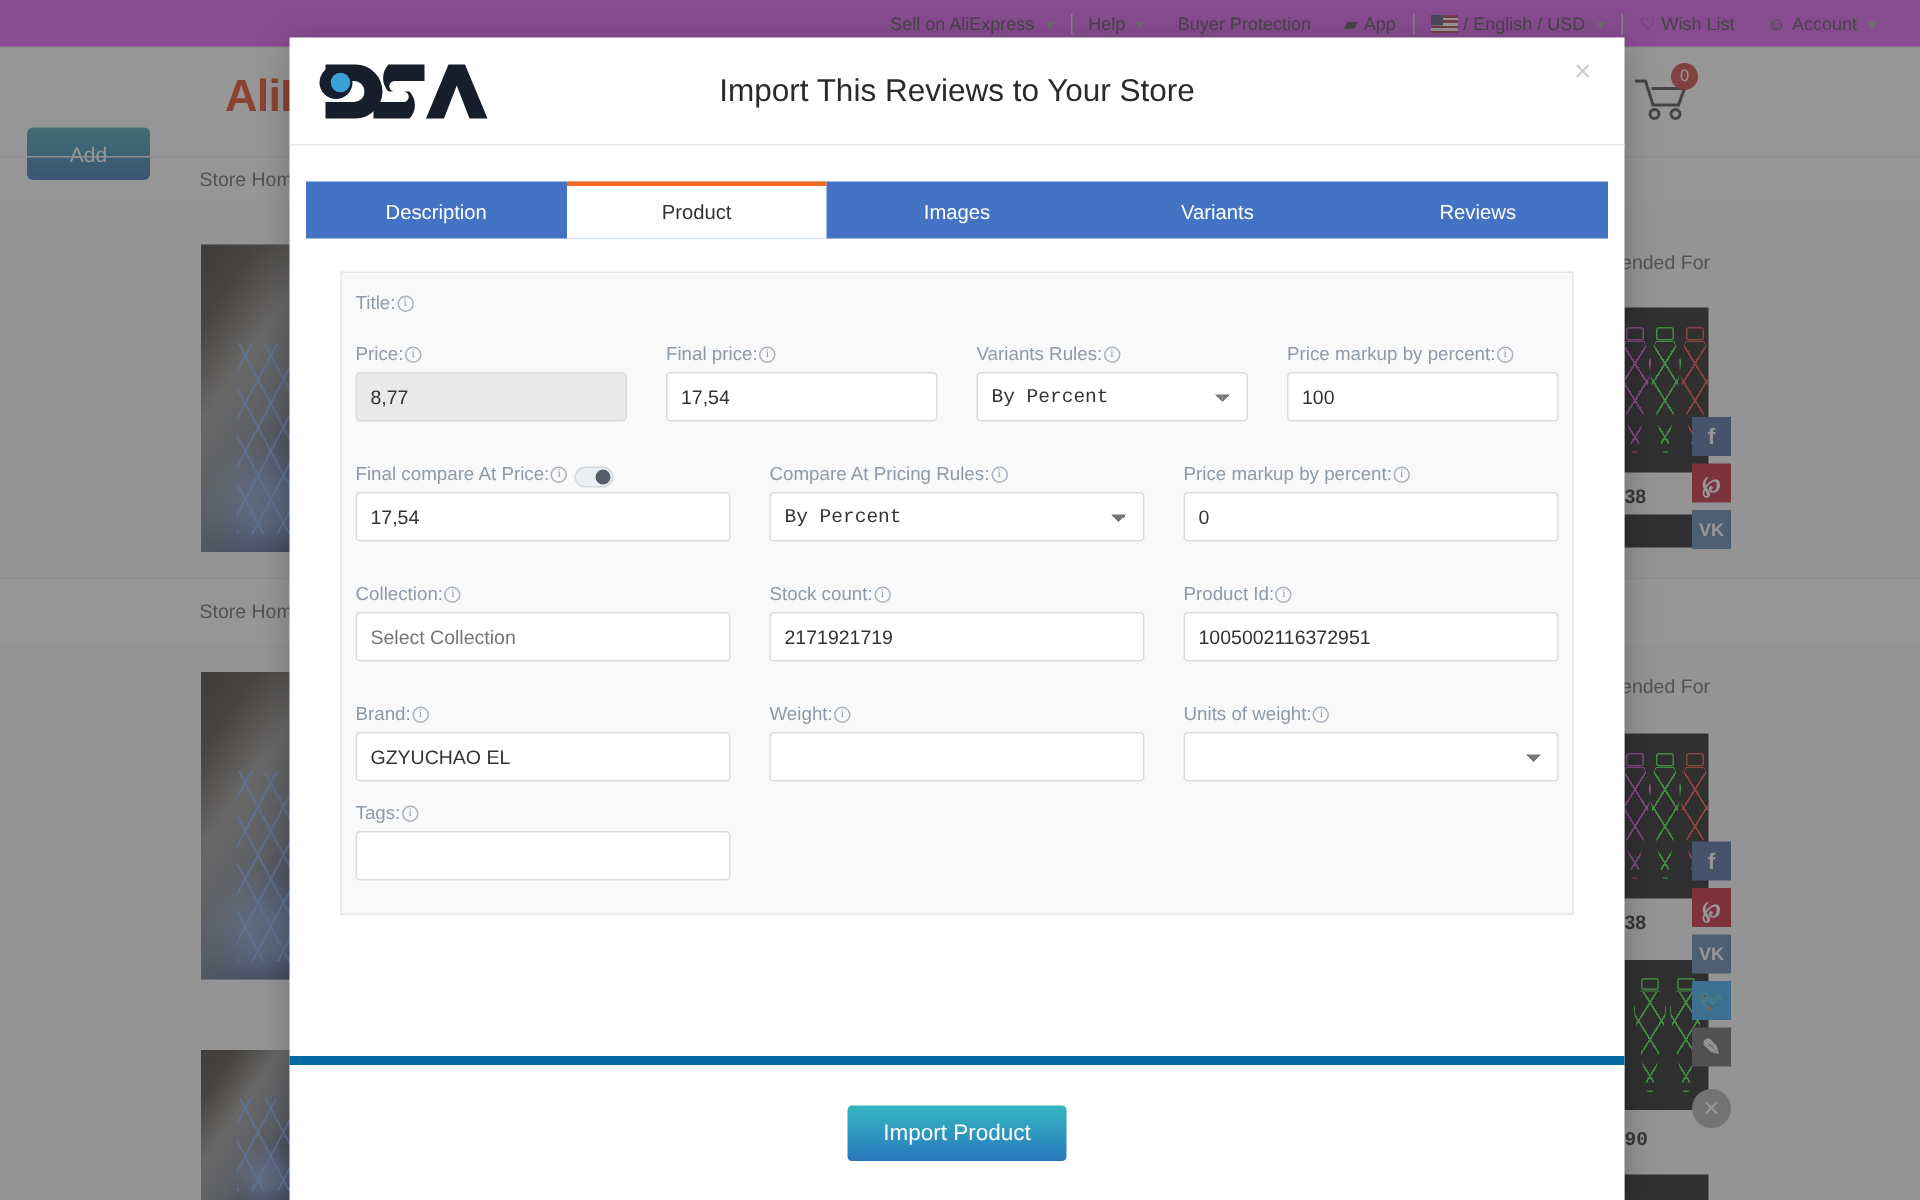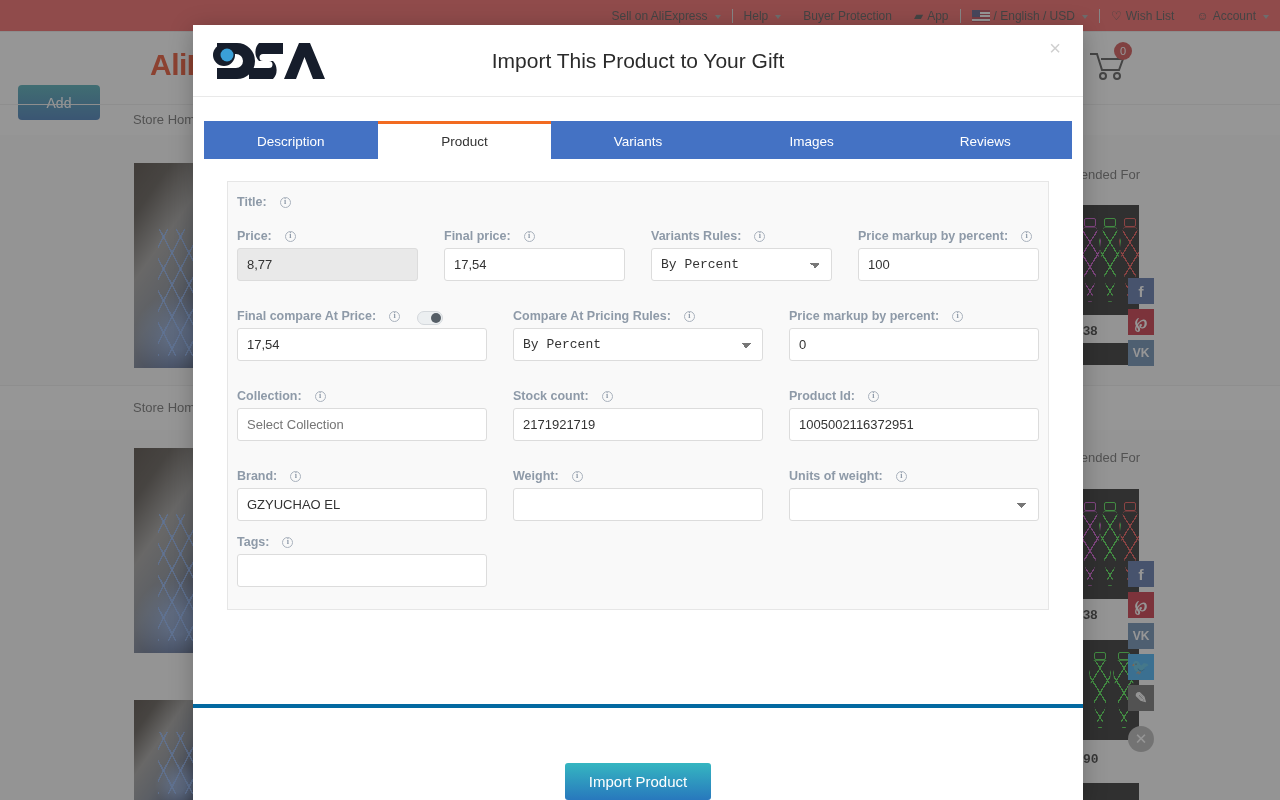--- a/index.html
+++ b/index.html
@@ -12,24 +12,24 @@
   }
 
   
   #bg-page {
     position: absolute; inset: 0;
     background: #ffffff;
     overflow: hidden;
   }
   .ae-topbar {
     position: absolute; top: 0; left: 0; right: 0; height: 32px;
-    background: #ef4444;
+    background: #d946ef;
     border-bottom: 1px solid #e8e8e8;
     display: flex; align-items: center; justify-content: flex-end;
-    gap: 0px;
+    padding-right: 18px; gap: 0px;
     font-size: 12px; color: #333;
   }
   .ae-topbar .tb-item {
     padding: 0 11px; white-space: nowrap; display: flex; align-items: center; gap: 4px;
   }
   .ae-topbar .sep { width: 1px; height: 14px; background: #d8d8d8; }
   .caret-dn {
     display: inline-block; width: 0; height: 0;
     border-left: 3.5px solid transparent; border-right: 3.5px solid transparent;
     border-top: 4px solid #999; margin-left: 3px; position: relative; top: 1px;
@@ -197,21 +197,21 @@
     font-size: 12.5px; color: #8e9aa8; margin-bottom: 6px;
   }
   .card {
     border: 1px solid #e6e6e6;
     background: #f9f9f9;
     padding: 13px 9px 22px 9px;
   }
   .fld-label {
     font-size: 12.5px; color: #8e9aa8;
     margin-bottom: 5px;
-    display: flex; align-items: center; gap: 12px; font-weight: bold;
+    display: flex; align-items: center; gap: 0px;
   }
   .info-i {
     display: inline-flex; align-items: center; justify-content: center;
     width: 11px; height: 11px; border: 1px solid #a9b2bd; border-radius: 50%;
     font-size: 8px; color: #8e9aa8; margin-left: 1px;
     font-family: "Liberation Serif", serif; line-height: 1;
   }
   .inp {
     width: 100%; height: 33px;
     border: 1px solid #dcdcdc; border-radius: 3px;
@@ -248,22 +248,22 @@
     display: inline-block; top: 2px;
   }
   .toggle .knob {
     position: absolute; right: 1px; top: 1px;
     width: 10px; height: 10px; border-radius: 50%;
     background: #555e66;
   }
 
   .modal-footer {
     height: 96px; min-height: 96px;
-    border-top: 4px solid #0369a1;
-    display: flex; align-items: flex-end; justify-content: center;
+    border-top: 6px solid #0369a1;
+    display: flex; align-items: center; justify-content: center;
   }
   .import-btn {
     padding: 0 24px; height: 37px;
     border: none; border-radius: 3px;
     background: linear-gradient(180deg, #35b6c1 0%, #2878bd 100%);
     color: #fff; font-size: 15px; cursor: pointer;
     font-family: "Liberation Sans", sans-serif;
   }
 </style>
 </head>
@@ -404,29 +404,29 @@
   <div class="modal-header">
     <div class="brand-logo">
       <svg width="120" height="52" viewBox="0 0 120 52">
         <path d="M10 8 h20 a18 18 0 0 1 0 36 h-20 v-11 h19 a7 7 0 0 0 0 -14 h-19 z" fill="#161d2b"></path>
         <circle cx="17" cy="20" r="11" fill="#161d2b"></circle>
         <circle cx="20" cy="20" r="6.5" fill="#3aa0d8"></circle>
         <path d="M52 8 h24 v11 h-20 a3.5 3.5 0 0 0 0 7 h10 a13 13 0 0 1 0 18 h-24 v-11 h20 a3.5 3.5 0 0 0 0 -7 h-10 a13 13 0 0 1 0 -18 z" fill="#161d2b"></path>
         <path d="M92 8 h11 l15 36 h-12 l-8.5 -22 l-8.5 22 h-12 z" fill="#161d2b"></path>
       </svg>
     </div>
-    <h1 class="modal-title">Import This Product to Your Gift</h1>
+    <h1 class="modal-title">Import This Reviews to Your Store</h1>
     <button class="modal-close">×</button>
   </div>
 
   <div class="tabs">
     <div class="tab">Description</div>
     <div class="tab active">Product</div>
+    <div class="tab">Images</div>
     <div class="tab">Variants</div>
-    <div class="tab">Images</div>
     <div class="tab">Reviews</div>
   </div>
 
   <div class="modal-body">
 
     <div class="card">
 
       <div class="row" style="margin-top:0;">
         <div class="col">
           <div class="fld-label">

